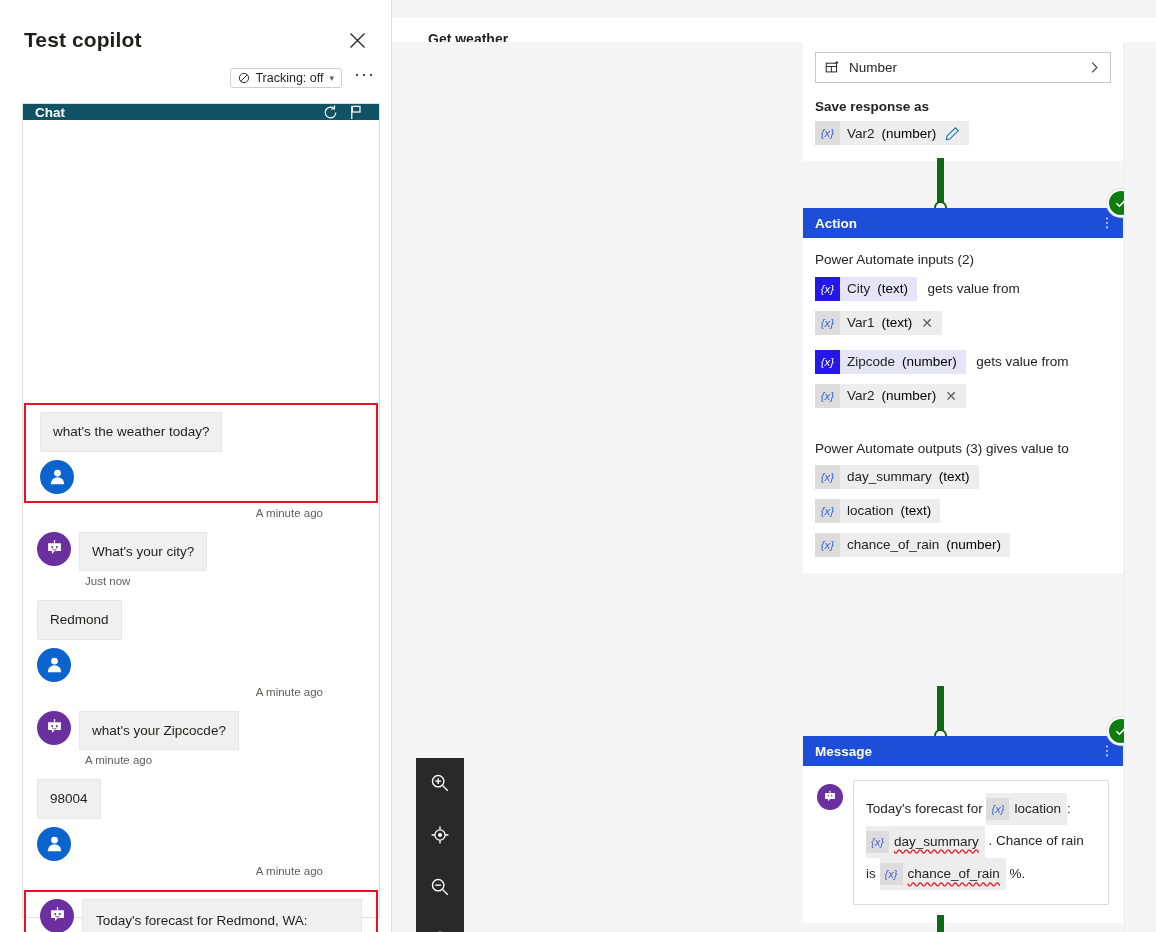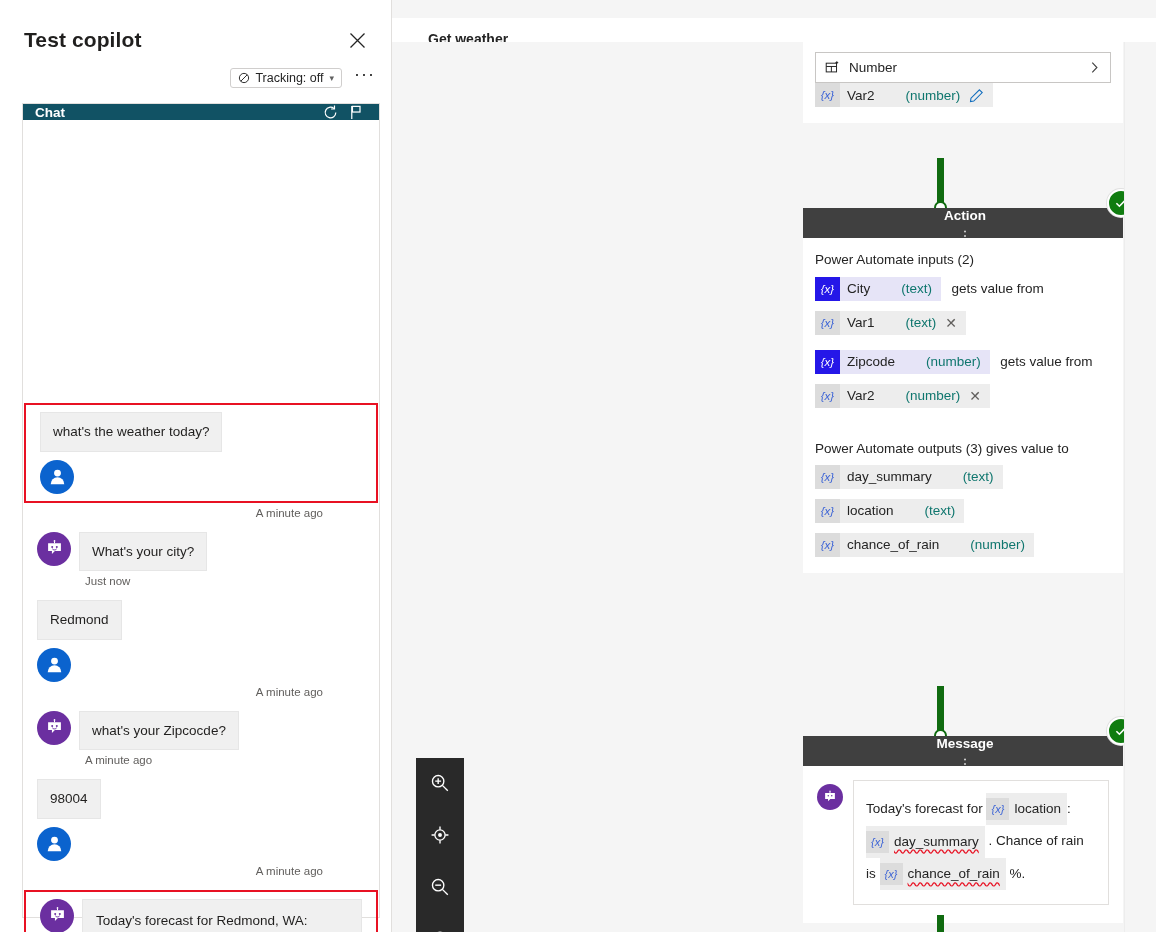--- a/index.html
+++ b/index.html
@@ -176,25 +176,24 @@
 
   
   .node {
     position: absolute;
     left: 411px;
     width: 320px;
     background: #ffffff;
   }
   .node-head {
     height: 30px;
-    background: #404040;
+    background: #1d4ed8;
     display: flex; align-items: center;
     padding: 0 8px 0 12px;
     position: relative;
-    flex-direction: column;
   }
   .node-head .htitle {
     flex: 1;
     color: #ffffff;
     font-size: 13.5px;
     font-weight: 600;
   }
   .node-head .kebab {
     color: #ffffff;
     font-size: 13px;
@@ -264,21 +263,21 @@
   .chip .vx {
     width: 25px; height: 24px;
     display: flex; align-items: center; justify-content: center;
     font-size: 11.5px;
     font-style: italic;
   }
   .chip.param { background: #e6e4f7; color: #242424; }
   .chip.param .vx { background: #2517e8; color: #ffffff; }
   .chip.var { background: #ededed; color: #242424; }
   .chip.var .vx { background: #dcdcdc; color: #3b63d6; }
-  .chip .ctype { color: #0f766e; margin-left: 24px; }
+  .chip .ctype { color: #000000; }
   .chip .cx { color: #605e5c; font-size: 14px; cursor: pointer; margin-left: 2px; }
   .chip .pencil { color: #0f6cbd; cursor: pointer; margin-left: 2px; }
   .inline-text { font-size: 13.5px; color: #242424; margin-left: 6px; }
   .row-line { margin-bottom: 9px; line-height: 24px; }
 
   
   .subsect {
     background: #f5f5f5;
     padding: 13px 12px 14px 12px;
     position: relative;
@@ -526,20 +525,21 @@
               <rect x="1.3" y="3.4" width="11" height="9.3" fill="none" stroke="#242424" stroke-width="1.05"></rect>
               <path d="M1.3 6.9 H12.3 M6.8 6.9 V12.7" stroke="#242424" stroke-width="1.05"></path>
               <path d="M12.6 1.3 v3 M11.1 2.8 h3" stroke="#242424" stroke-width="1.05"></path>
             </svg>
             <span class="fb-label">Number</span>
             <svg width="13" height="13" viewBox="0 0 14 14">
               <path d="M4.6 1.8 L9.6 7 L4.6 12.2" fill="none" stroke="#404040" stroke-width="1.2"></path>
             </svg>
           </div>
 
+          <div class="sect-label bold" style="margin-top:16px;margin-bottom:7px;">Save response as</div>
 
           <span class="chip var">
             <span class="vx">{x}</span>
             <span>Var2</span>
             <span class="ctype">(number)</span>
             <svg class="pencil" width="15" height="15" viewBox="0 0 16 16">
               <path d="M11.1 1.9 L14.1 4.9 L5.1 13.9 L1.6 14.4 L2.1 10.9 Z" fill="none" stroke="#0f6cbd" stroke-width="1.15"></path>
             </svg>
           </span>
         </div>

